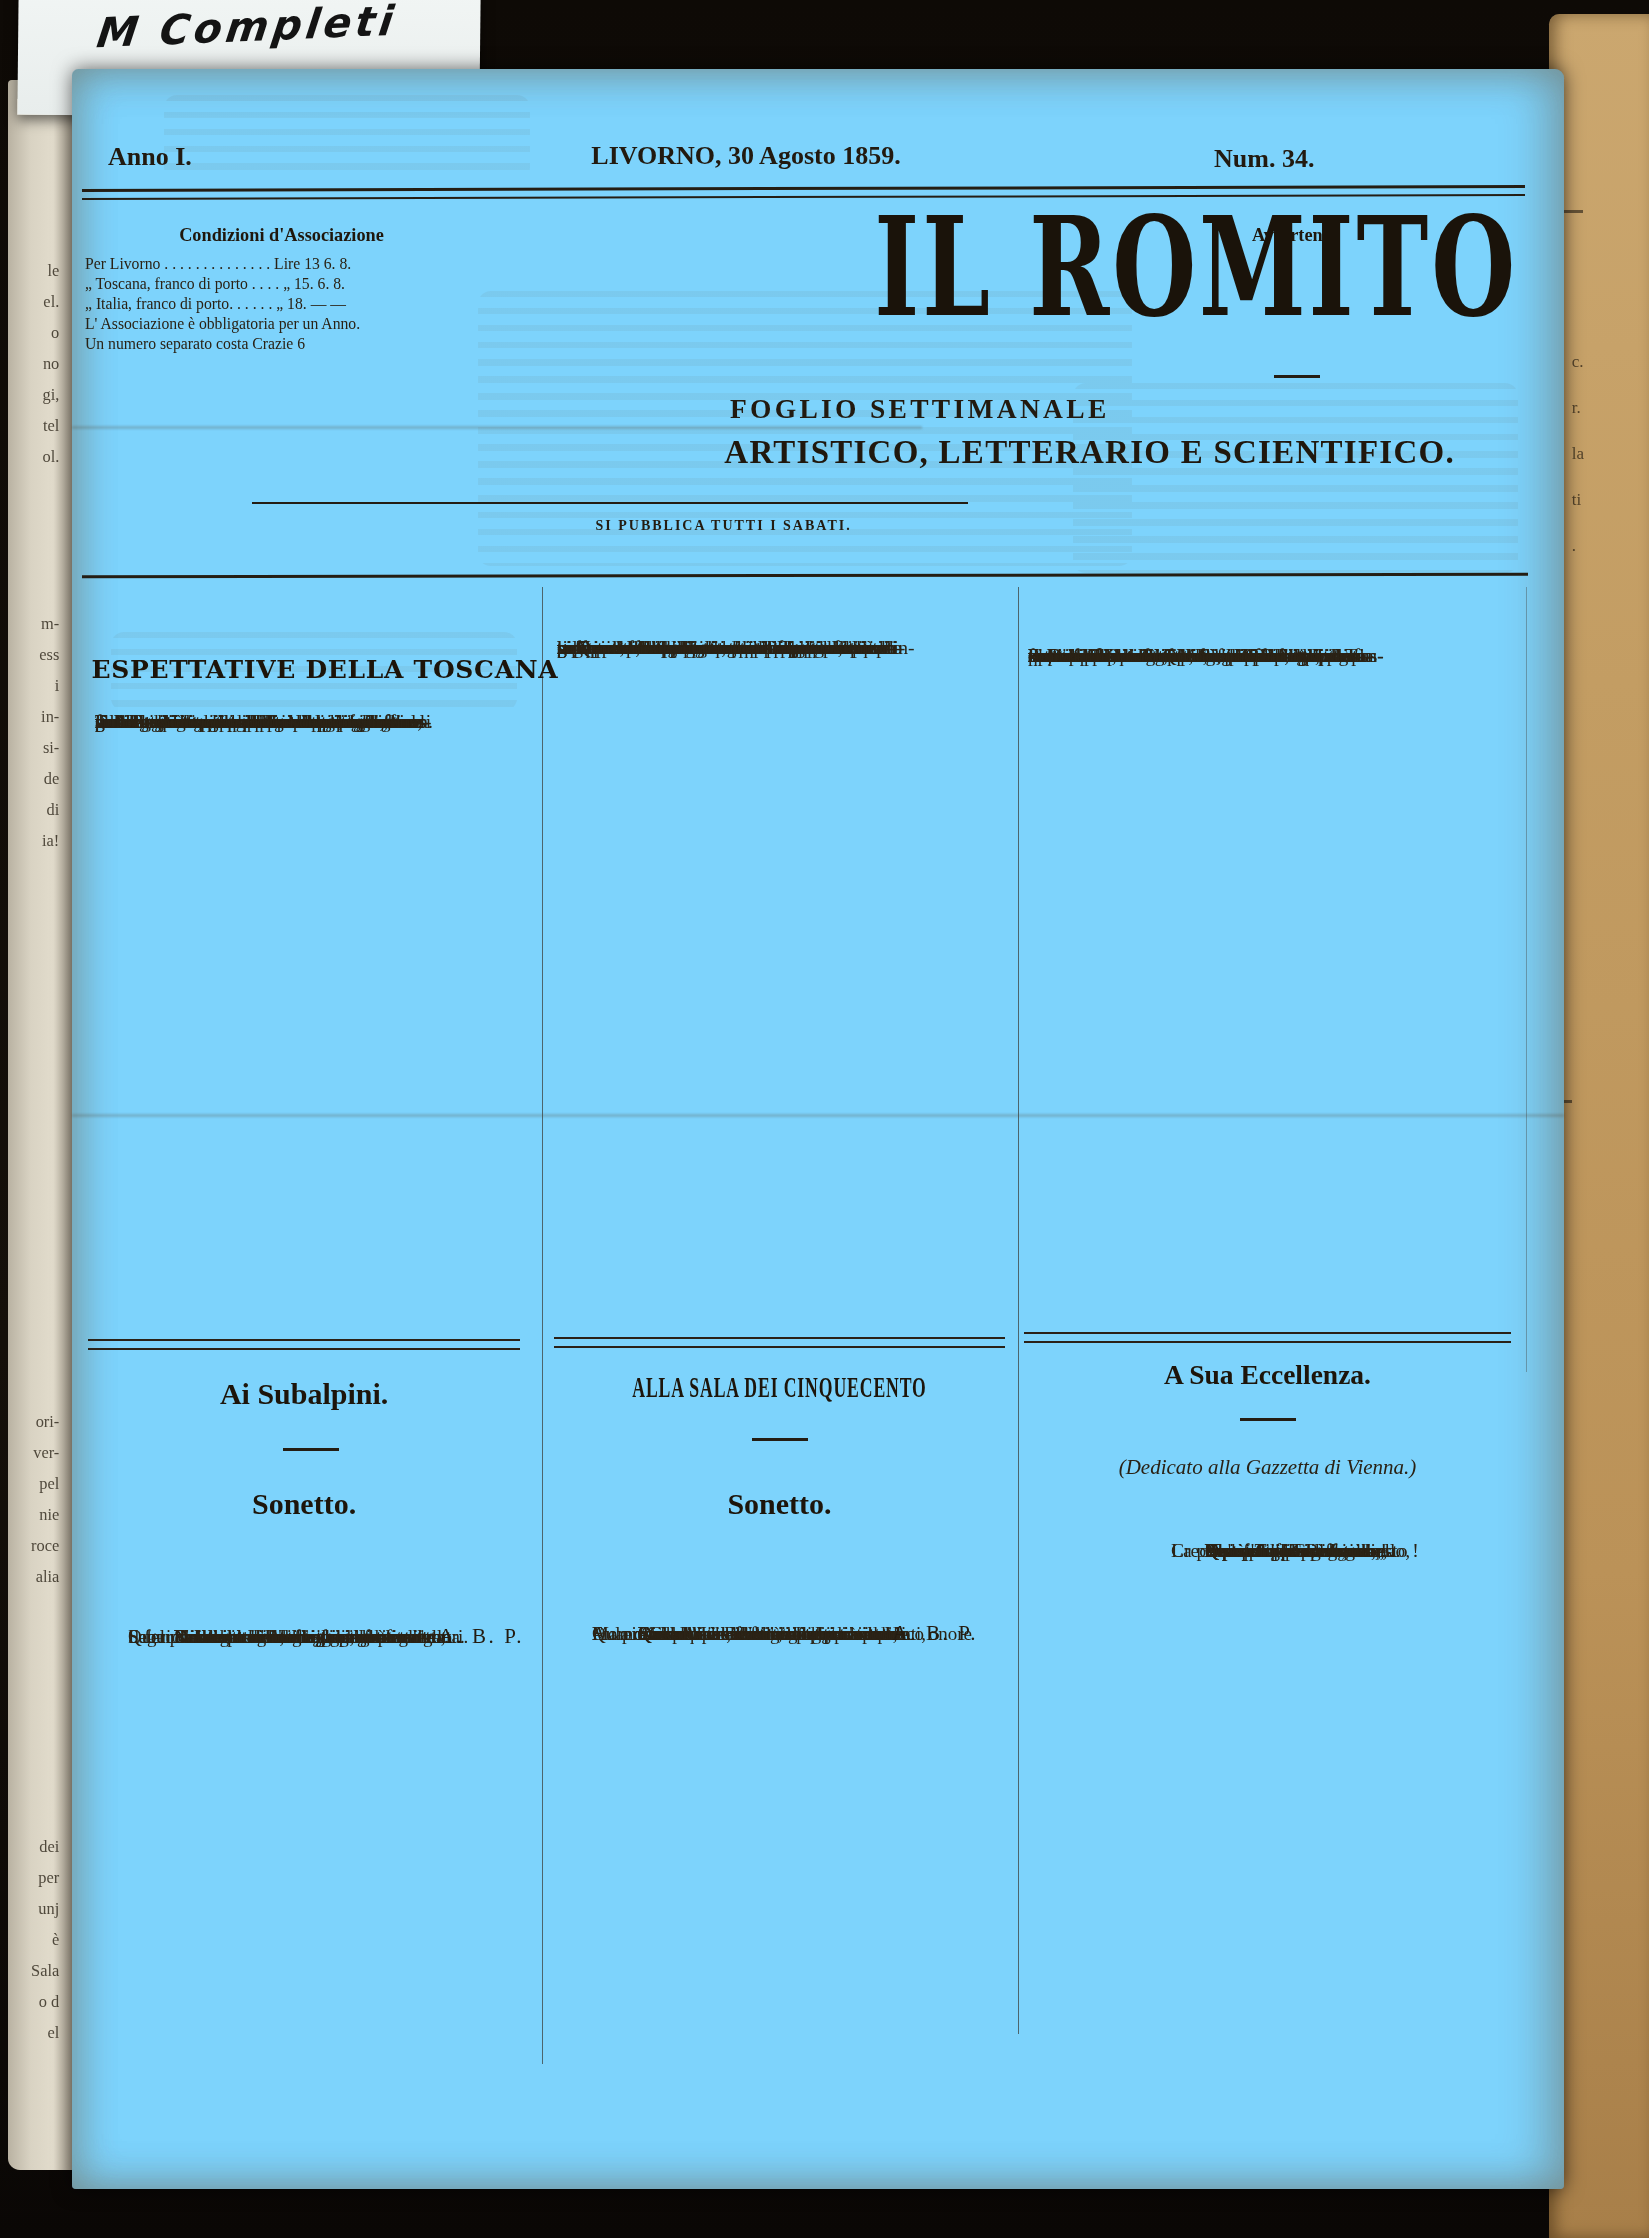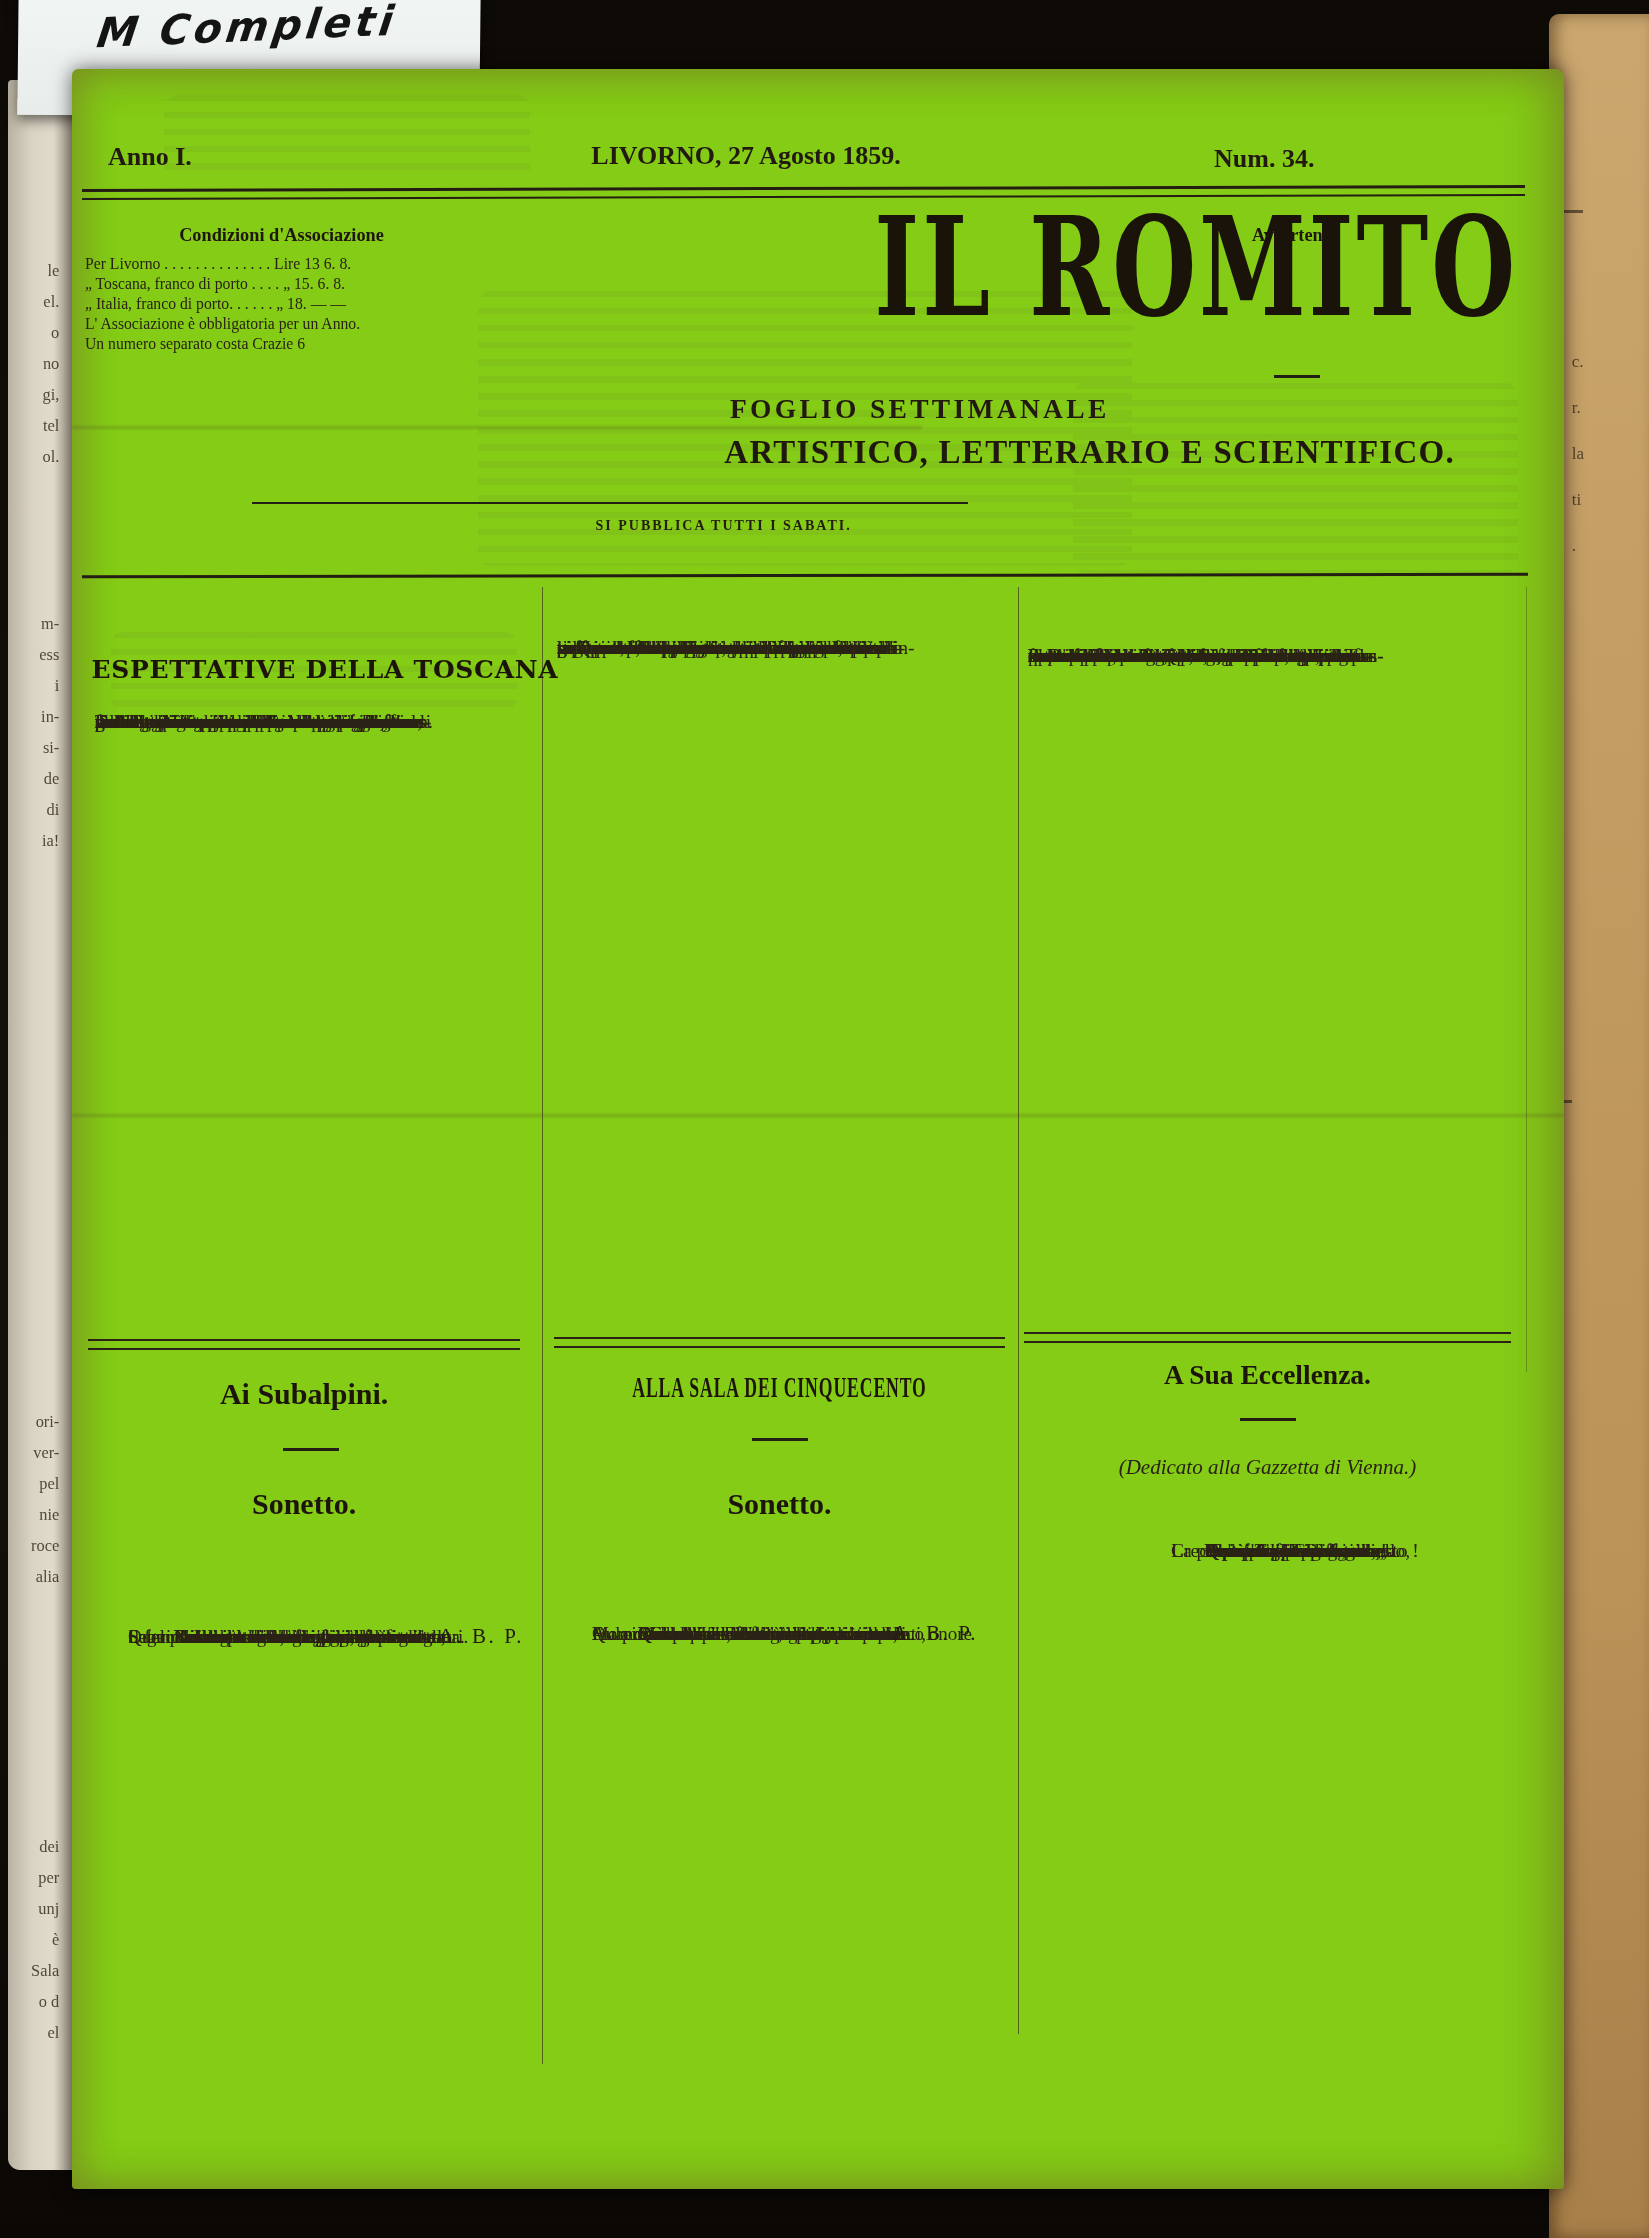--- a/index.html
+++ b/index.html
@@ -38,21 +38,21 @@
   
   #page{
     position:absolute;left:72px;top:69px;width:1492px;height:2120px;z-index:3;
     background:
       radial-gradient(ellipse 196px 131px at 42% 95%, rgba(190,150,60,.30), transparent 70%),
       radial-gradient(ellipse 105px 79px at 35% 98%, rgba(205,160,70,.32), transparent 70%),
       radial-gradient(ellipse 327px 196px at 85% 10%, rgba(180,140,80,.20), transparent 70%),
       radial-gradient(ellipse 275px 654px at 100% 55%, rgba(170,130,70,.22), transparent 72%),
       radial-gradient(ellipse 589px 275px at 48% 0%, rgba(160,130,90,.16), transparent 70%),
       linear-gradient(180deg,#ebe6d6,#e7e1d0 55%,#e3dccа 90%,#e6e0cf);
-    background-color:#84cc16;
+    background-color:#7dd3fc;
     border-radius:6.5px 9.2px 3.9px 3.9px;
     box-shadow:inset 0 0 46px rgba(120,90,50,.22), inset -18.3px 0 46px rgba(100,70,40,.28),
                inset 14.4px 0 33px rgba(110,85,55,.20), 0 0 19.6px rgba(0,0,0,.6);
   }
   #page *{position:absolute;}
   .crease{background:rgba(80,60,38,.22);filter:blur(1.3px);height:3.3px;}
   .ghost{
     background:repeating-linear-gradient(180deg, rgba(95,82,58,.07) 0 6.5px, transparent 6.5px 17px);
     filter:blur(0.7px);border-radius:13px;
   }
@@ -142,21 +142,21 @@
 </div>
 
 <div id="page">
 
   <div class="ghost" style="left:92px;top:26px;width:366px;height:85px;"></div>
   <div class="ghost" style="left:406px;top:222px;width:654px;height:275px;"></div>
   <div class="ghost" style="left:1001px;top:314px;width:445px;height:190px;"></div>
   <div class="ghost" style="left:39px;top:563px;width:406px;height:79px;"></div>
 
   <span class="hdr" style="left:36px;top:73px;">Anno I.</span>
-  <span class="hdr" style="left:419px;top:72px;width:510px;text-align:center;">LIVORNO, 27 Agosto 1859.</span>
+  <span class="hdr" style="left:419px;top:72px;width:510px;text-align:center;">LIVORNO, 30 Agosto 1859.</span>
   <span class="hdr" style="left:1142px;top:75px;">Num. 34.</span>
   <div class="rule-double" style="left:9.8px;top:118px;width:1443px;transform:rotate(-.15deg);"></div>
 
   <div style="left:13px;top:156px;width:393px;height:150px;">
     <div class="boxtitle" style="top:0;">Condizioni d'Associazione</div>
     <pre class="boxlines" style="top:29px;margin:0;font-family:'Liberation Serif',serif;">Per Livorno . . . . . . . . . . . . . .  Lire 13  6. 8.
   „   Toscana, franco di porto . . . .     „   15. 6. 8.
   „   Italia, franco di porto. . . . . .     „   18. — —
 L' Associazione è obbligatoria per un Anno.
 Un numero separato costa Crazie 6</pre>

